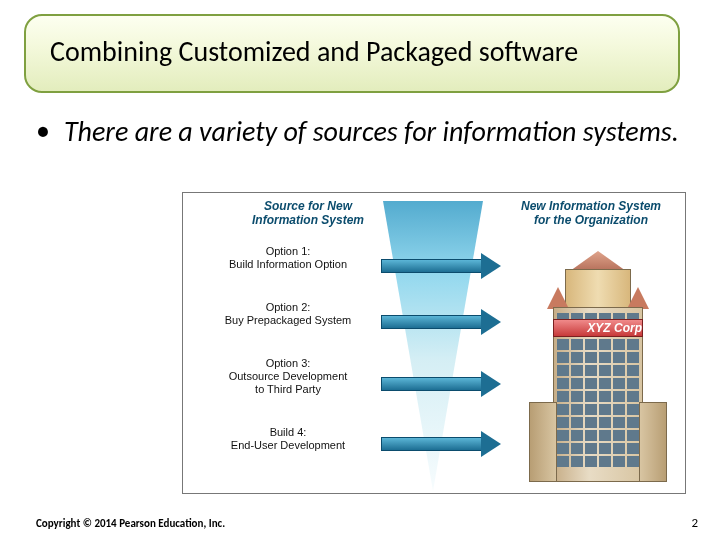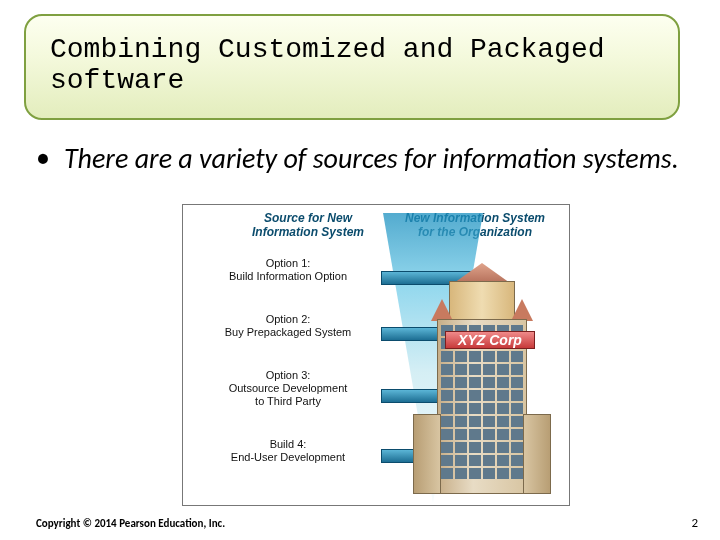--- a/index.html
+++ b/index.html
@@ -10,21 +10,20 @@
     font-family: Calibri, Arial, sans-serif;
     position: relative;
     overflow: hidden;
   }
   .title-box {
     margin: 14px 40px 0 24px;
     border: 2px solid #7fa040;
     border-radius: 18px;
     background: linear-gradient(to bottom, #fdfff0 0%, #f4f9dc 40%, #e3edbd 100%);
     padding: 18px 24px 22px 24px;
-    font-family: Liberation Mono, monospace;
   }
   .title-text {
     font-size: 28px;
     color: #000;
     font-weight: 400;
   }
   .bullet-row {
     margin: 22px 36px 0 36px;
     display: flex;
     align-items: flex-start;
@@ -38,22 +37,22 @@
   .bullet-text {
     font-size: 28px;
     line-height: 34px;
     color: #000;
     font-weight: 400;
     font-style: italic;
   }
   .figure {
     position: absolute;
     left: 182px;
-    top: 204px;
-    width: 388px;
+    top: 192px;
+    width: 504px;
     height: 302px;
     border: 1px solid #777;
     background: #fff;
   }
   .fig-headers {
     display: flex;
     justify-content: space-between;
     padding: 6px 14px 0 50px;
   }
   .fig-header-left, .fig-header-right {
@@ -181,24 +180,23 @@
   .sign {
     position: absolute;
     left: 30px; top: 82px;
     width: 90px; height: 18px;
     background: linear-gradient(to bottom, #f08a8a, #c73a3a);
     border: 1px solid #7a1f1f;
     color: #fff;
     font-family: Arial, sans-serif;
     font-weight: bold;
     font-style: italic;
-    font-size: 14px;
-    text-align: center;
+    font-size: 12px;
+    text-align: right;
     line-height: 17px;
-    margin-left: 8px;
   }
   .footer {
     position: absolute;
     left: 36px;
     bottom: 10px;
     font-size: 11px;
     font-family: Calibri, Arial, sans-serif;
     color: #000;
     font-weight: bold;
   }

